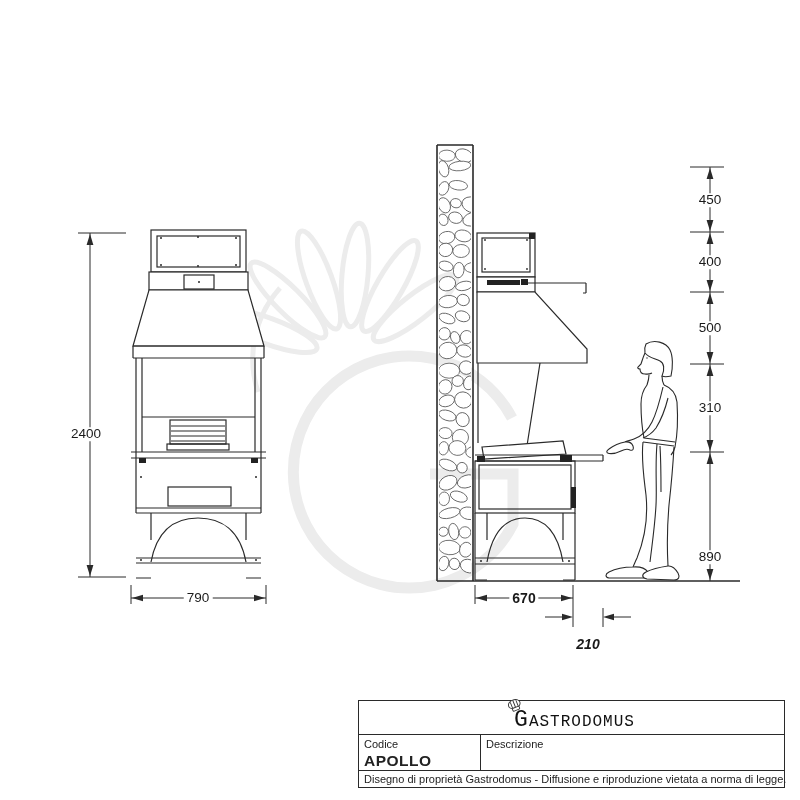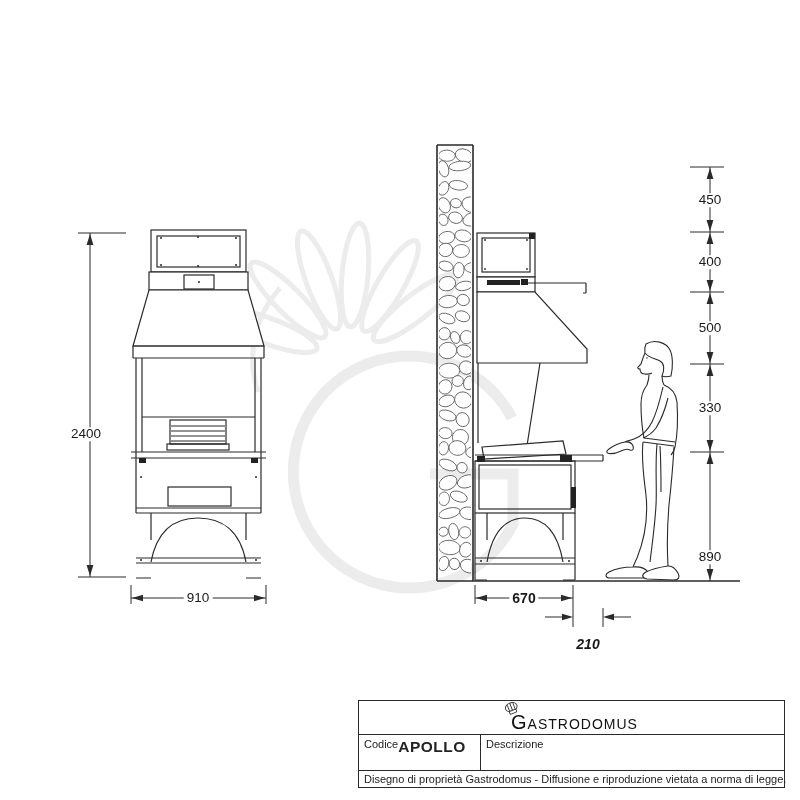--- a/index.html
+++ b/index.html
@@ -7,25 +7,25 @@
           font-family:"Liberation Sans",sans-serif;color:#222;}
   svg{position:absolute;left:0;top:0;}
   .dim{position:absolute;transform:translate(-50%,-50%);background:#fff;padding:0 3px;
        font-size:13.5px;color:#1a1a1a;white-space:nowrap;line-height:1;}
   .dim.b{font-weight:bold;font-size:14px;}
   
   .titleblock{position:absolute;left:358px;top:700px;width:427px;height:88px;
               border:1.6px solid #2a2a2a;box-sizing:border-box;background:#fff;}
   .tb-logo{height:34px;border-bottom:1.4px solid #2a2a2a;display:flex;align-items:flex-end;
            justify-content:center;box-sizing:border-box;padding-bottom:2px;}
-  .tb-brand{position:relative;font-family:Liberation Sans, sans-serif;font-variant:small-caps;
-            font-size:20px;letter-spacing:1px;color:#111;line-height:1;padding-left:6px;}
+  .tb-brand{position:relative;font-family:Liberation Mono, monospace;font-variant:small-caps;
+            font-size:23px;letter-spacing:1px;color:#111;line-height:1;padding-left:6px;}
   .tb-hat{position:absolute;left:-2px;top:-11px;}
   .tb-mid{height:36px;display:flex;box-sizing:border-box;border-bottom:1.4px solid #2a2a2a;}
-  .tb-cell{box-sizing:border-box;padding:2px 0 0 5px;display:flex;flex-direction:row;}
+  .tb-cell{box-sizing:border-box;padding:2px 0 0 5px;display:flex;flex-direction:column;}
   .tb-cell.code{width:122px;border-right:1.4px solid #2a2a2a;}
   .tb-cell.desc{flex:1;gap:8px;}
   .tb-label{font-size:11px;color:#222;line-height:1.3;}
   .tb-value{font-size:12.5px;color:#222;line-height:1.35;}
   .tb-value.bold{font-weight:bold;font-size:15.5px;letter-spacing:.5px;}
   .tb-legal{height:16px;font-size:11px;padding:2px 0 0 5px;color:#222;white-space:nowrap;}
 </style>
 </head>
 <body>
 
@@ -247,27 +247,27 @@
     <polygon points="710,293 706.6,304 713.4,304" fill="#2a2a2a" stroke="none"></polygon>
     <polygon points="710,363 706.6,352 713.4,352" fill="#2a2a2a" stroke="none"></polygon>
     <polygon points="710,365 706.6,376 713.4,376" fill="#2a2a2a" stroke="none"></polygon>
     <polygon points="710,451 706.6,440 713.4,440" fill="#2a2a2a" stroke="none"></polygon>
     <polygon points="710,453 706.6,464 713.4,464" fill="#2a2a2a" stroke="none"></polygon>
     <polygon points="710,580 706.6,569 713.4,569" fill="#2a2a2a" stroke="none"></polygon>
   </g>
 </svg>
 
 <span class="dim" style="left:86px;top:434px;">2400</span>
-<span class="dim" style="left:198px;top:598px;">910</span>
+<span class="dim" style="left:198px;top:598px;">790</span>
 <span class="dim b" style="left:524px;top:598px;">670</span>
 <span class="dim b" style="left:588px;top:644px;font-style:italic;">210</span>
 <span class="dim" style="left:710px;top:200px;">450</span>
 <span class="dim" style="left:710px;top:262px;">400</span>
 <span class="dim" style="left:710px;top:328px;">500</span>
-<span class="dim" style="left:710px;top:408px;">330</span>
+<span class="dim" style="left:710px;top:408px;">310</span>
 <span class="dim" style="left:710px;top:516px;margin-top:41px;">890</span>
 
 <div class="titleblock">
   <div class="tb-logo">
     <span class="tb-brand">Gastrodomus<svg width="18" height="16" viewBox="0 0 18 16" class="tb-hat">
             <g transform="rotate(-22 9 8)" stroke="#333" fill="#fff" stroke-width="0.9">
               <ellipse cx="9" cy="6" rx="6" ry="4.4"></ellipse>
               <path d="M6,2.8 L6,9 M9,1.8 L9,9.6 M12,2.8 L12,9" fill="none"></path>
               <rect x="5.4" y="9.4" width="7.2" height="3" rx="1"></rect>
             </g>

